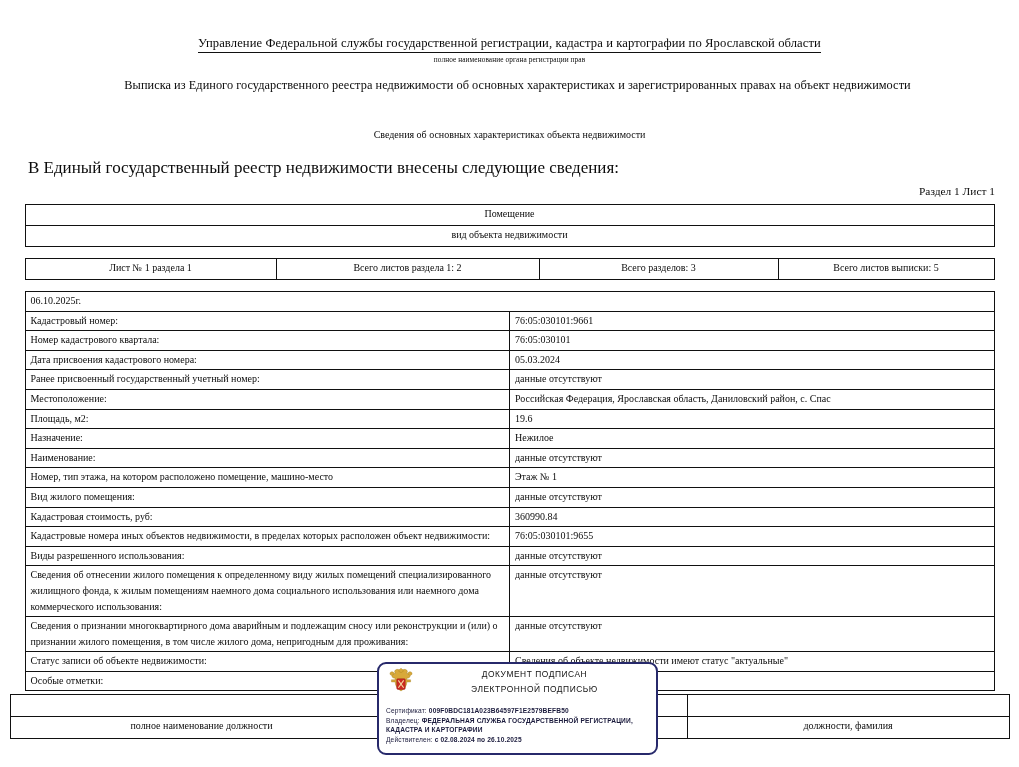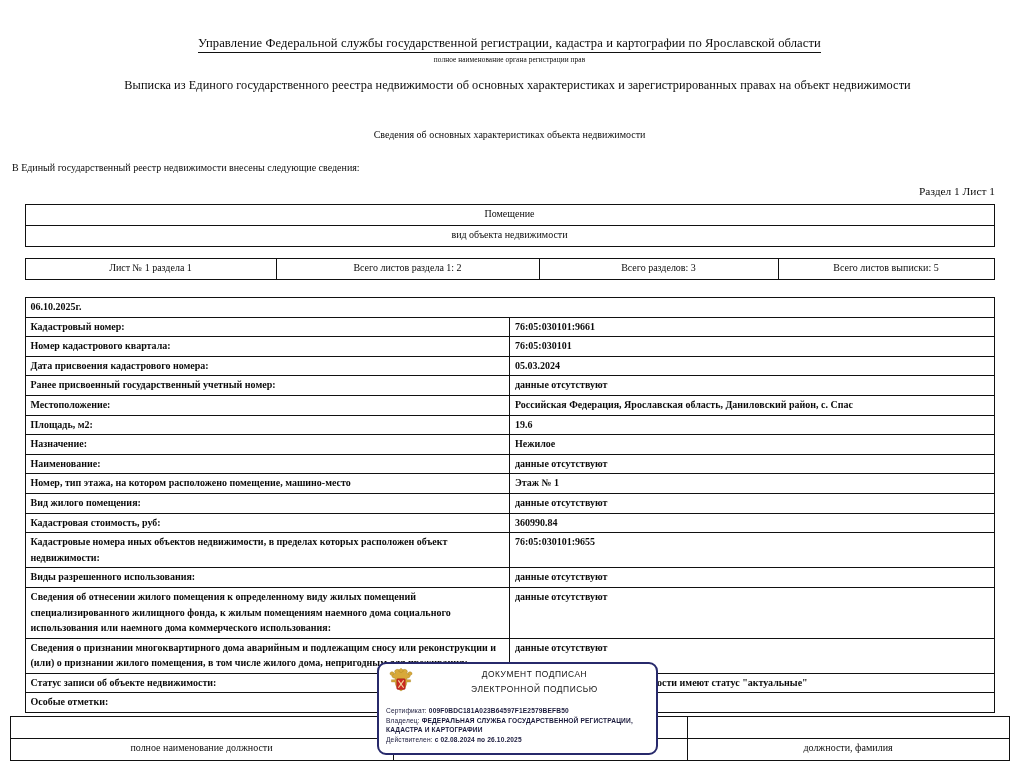--- a/index.html
+++ b/index.html
@@ -52,24 +52,24 @@
     letter-spacing: .05px;
     padding-left: 16px;
   }
   .section-title {
     text-align: center;
     font-size: 10px;
     line-height: 15px;
     margin-top: 34px;
   }
   .intro-line {
-    font-size: 10px;
+    font-size: 17px;
     line-height: 15px;
     margin-top: 18px;
-    padding-left: 12px;
+    padding-left: 28px;
   }
   .sheet-ref {
     text-align: right;
     font-size: 11.4px;
     line-height: 14px;
     margin-top: 9px;
     padding-right: 24px;
   }
 
   
@@ -91,21 +91,21 @@
 
   
   .banner-tbl { margin-top: 6px; }
   .banner-tbl td { height: 17px; }
 
   
   .counts-tbl { margin-top: 6px; }
   .counts-tbl td { height: 17px; }
 
   
-  .main-tbl { margin-top: 12px; font-weight: bold; }
+  .main-tbl { margin-top: 6px; }
   .main-tbl td.k { width: 372px; }
   .main-tbl td.v { width: 596px; }
   .main-tbl td.full { }
 
   
   .sign-tbl { margin-top: 3px; }
   .sign-tbl td { height: 18px; }
   .sign-tbl td.c1 { width: 372px; margin-left: 7px; }
   .sign-tbl td.c2 { width: 283px; }
   .sign-tbl td.c3 { width: 311px; }

